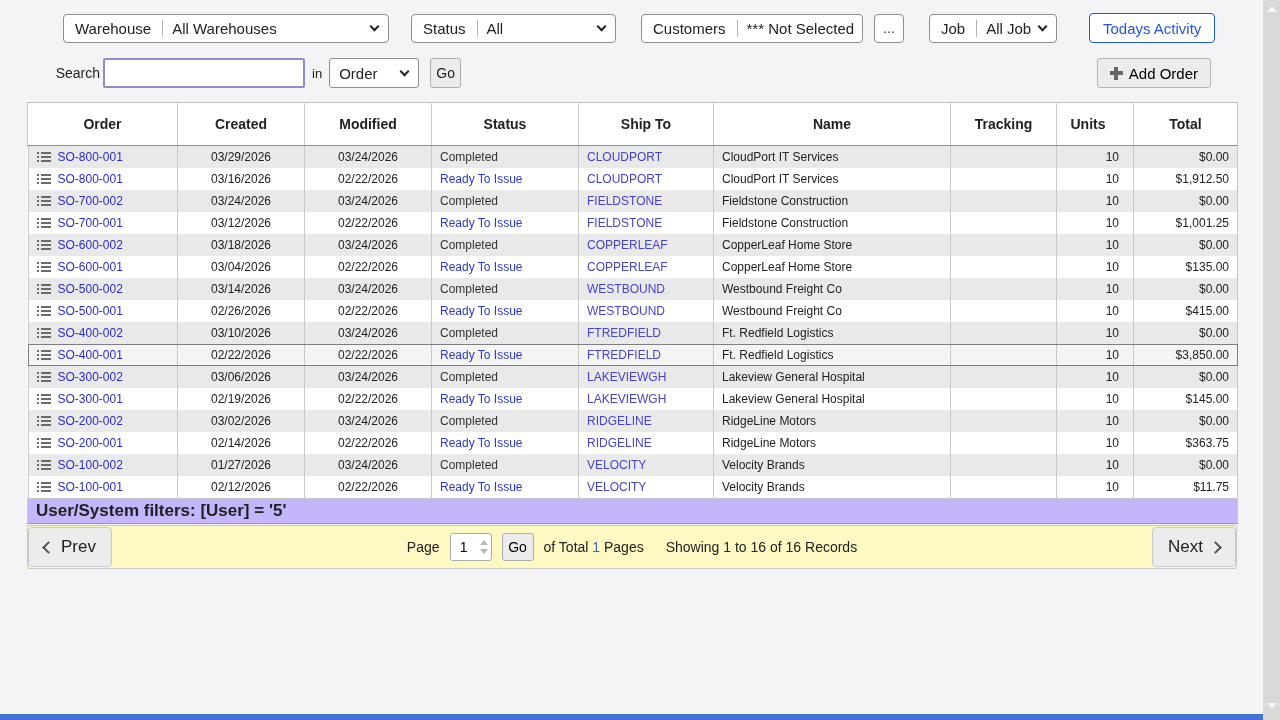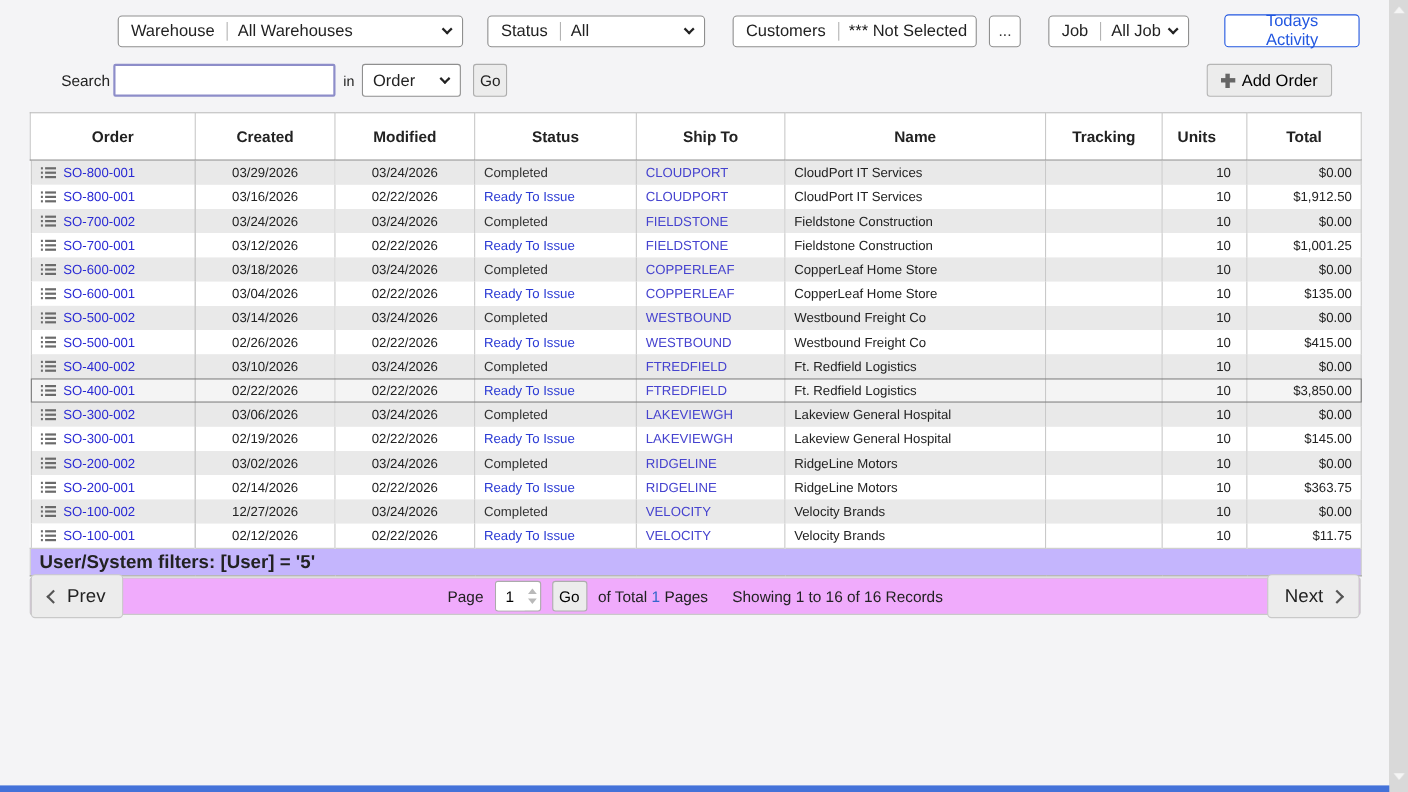--- a/index.html
+++ b/index.html
@@ -6,21 +6,21 @@
   html, body { width: 1280px; height: 720px; overflow: hidden; }
   body {
     background: #f4f4f6;
     font-family: "Liberation Sans", "DejaVu Sans", sans-serif;
     color: #222;
     position: relative;
   }
   .content { padding: 13px 44px 0 27px; position: relative; }
 
   
-  .topbar { display: flex; align-items: center; margin-left: 80px; font-size: 15px; gap: 7px; }
+  .topbar { display: flex; align-items: center; margin-left: 36px; font-size: 15px; gap: 7px; }
   .group {
     display: flex; align-items: center; background: #fff;
     border: 1px solid #8f8f8f; border-radius: 4px; height: 29px;
   }
   .glabel { padding: 0 11px; white-space: nowrap; }
   .gsep { width: 1px; align-self: stretch; margin: 5px 0; background: #b3b3b3; }
   .gvalue { padding: 0 9px; display: flex; align-items: center; flex: 1; overflow: hidden; white-space: nowrap; }
   .chev {
     width: 7px; height: 7px; border-right: 2px solid #222; border-bottom: 2px solid #222;
     transform: rotate(45deg); margin: -3px 10px 0 auto; flex: none;
@@ -105,21 +105,21 @@
   .status-txt { color: #333; }
   .status-txt.blue { color: var(--ready_blue, #2a3ad4); }
   .list-icon { flex: none; display: inline-flex; }
   tr.noterow td {
     background: #c4b5fd; text-align: left; font-weight: bold; font-size: 17px;
     border-top: 1px solid #c9c9c9; border-bottom: 1px solid #9a9a9a;
   }
 
   
   .pagebar {
-    width: 1210px; height: 34px; margin-top: 1px; background: #f0abfc;
+    width: 1210px; height: 44px; margin-top: 1px; background: #fef9c3;
     border: 1px solid #c9c9c9; border-radius: 2px; display: flex; align-items: center; gap: 23px;
   }
   .nav-btn {
     height: 40px; padding: 0 15px; background: #ececec; border: 1px solid #c9c9c9;
     border-radius: 4px; font-size: 17px; color: #222; display: flex; align-items: center; gap: 8px; cursor: pointer;
     font-family: "Liberation Sans", "DejaVu Sans", sans-serif;
   }
   .nav-chev { width: 9px; height: 9px; border-right: 2.5px solid #555; border-bottom: 2.5px solid #555; flex: none; }
   .nav-chev.left { transform: rotate(135deg); }
   .nav-chev.right { transform: rotate(-45deg); }
@@ -572,21 +572,21 @@
                   <rect x="4" y="1" width="10" height="2"></rect>
           <rect x="0" y="5" width="2" height="2"></rect>
                   <rect x="4" y="5" width="10" height="2"></rect>
           <rect x="0" y="9" width="2" height="2"></rect>
                   <rect x="4" y="9" width="10" height="2"></rect>
         </g>
               </svg>
       </span>
       <a class="order-a">SO-100-002</a>
     </td>
-    <td class="c-created">12/27/2026</td>
+    <td class="c-created">01/27/2026</td>
     <td class="c-modified">03/24/2026</td>
     <td class="c-status"><span class="status-txt">Completed</span></td>
     <td class="c-shipto"><a class="shipto-a">VELOCITY</a></td>
     <td class="c-name">Velocity Brands</td>
     <td class="c-track"></td>
     <td class="c-units">10</td>
     <td class="c-total">$0.00</td>
   </tr>
         <tr class="even">
     <td class="c-order">

